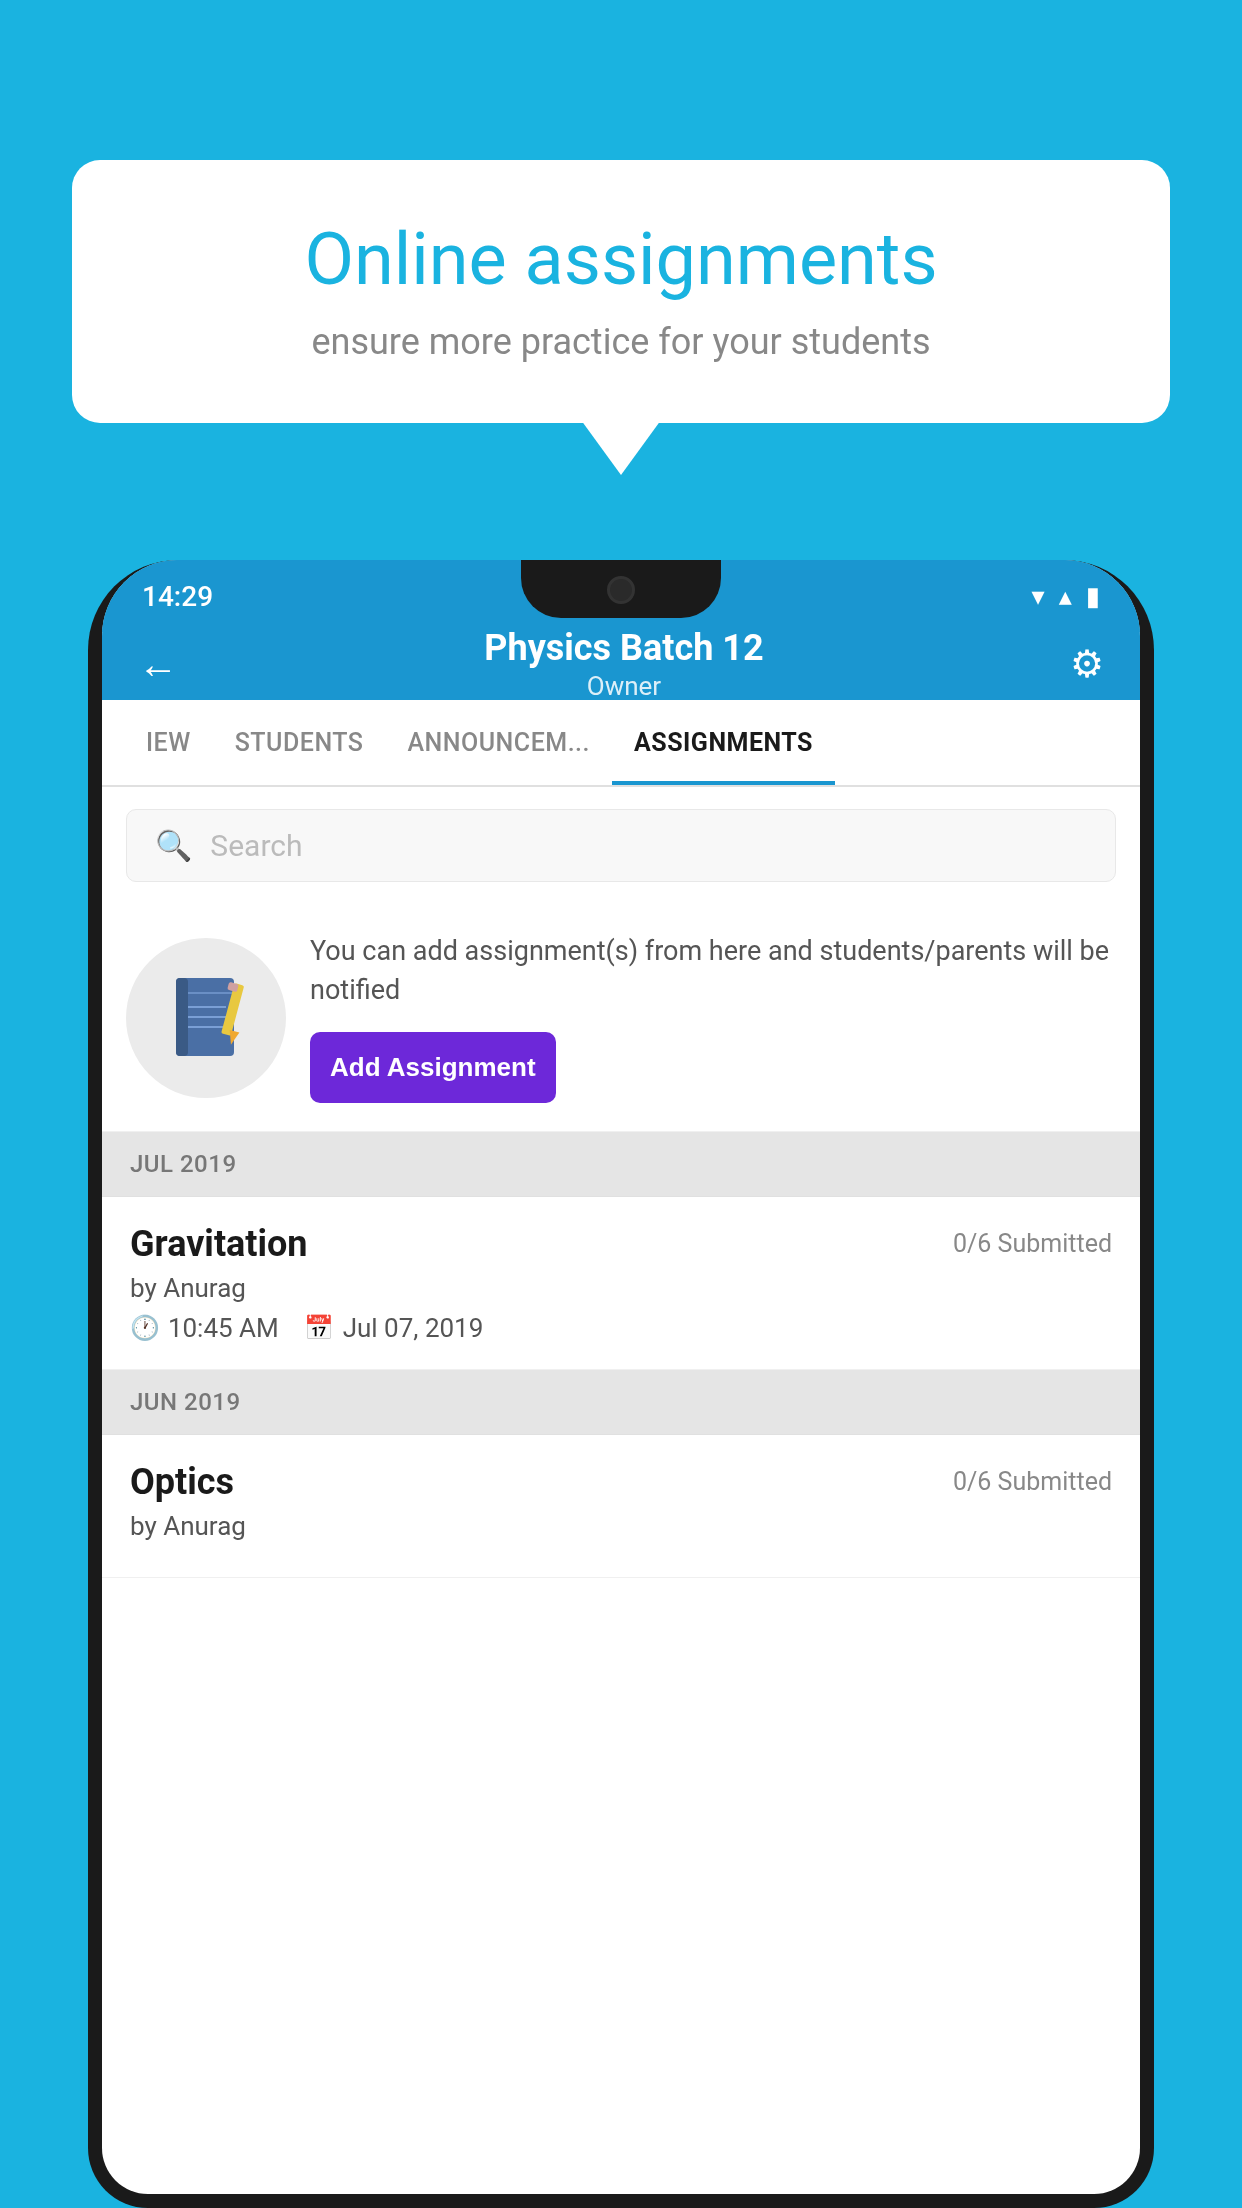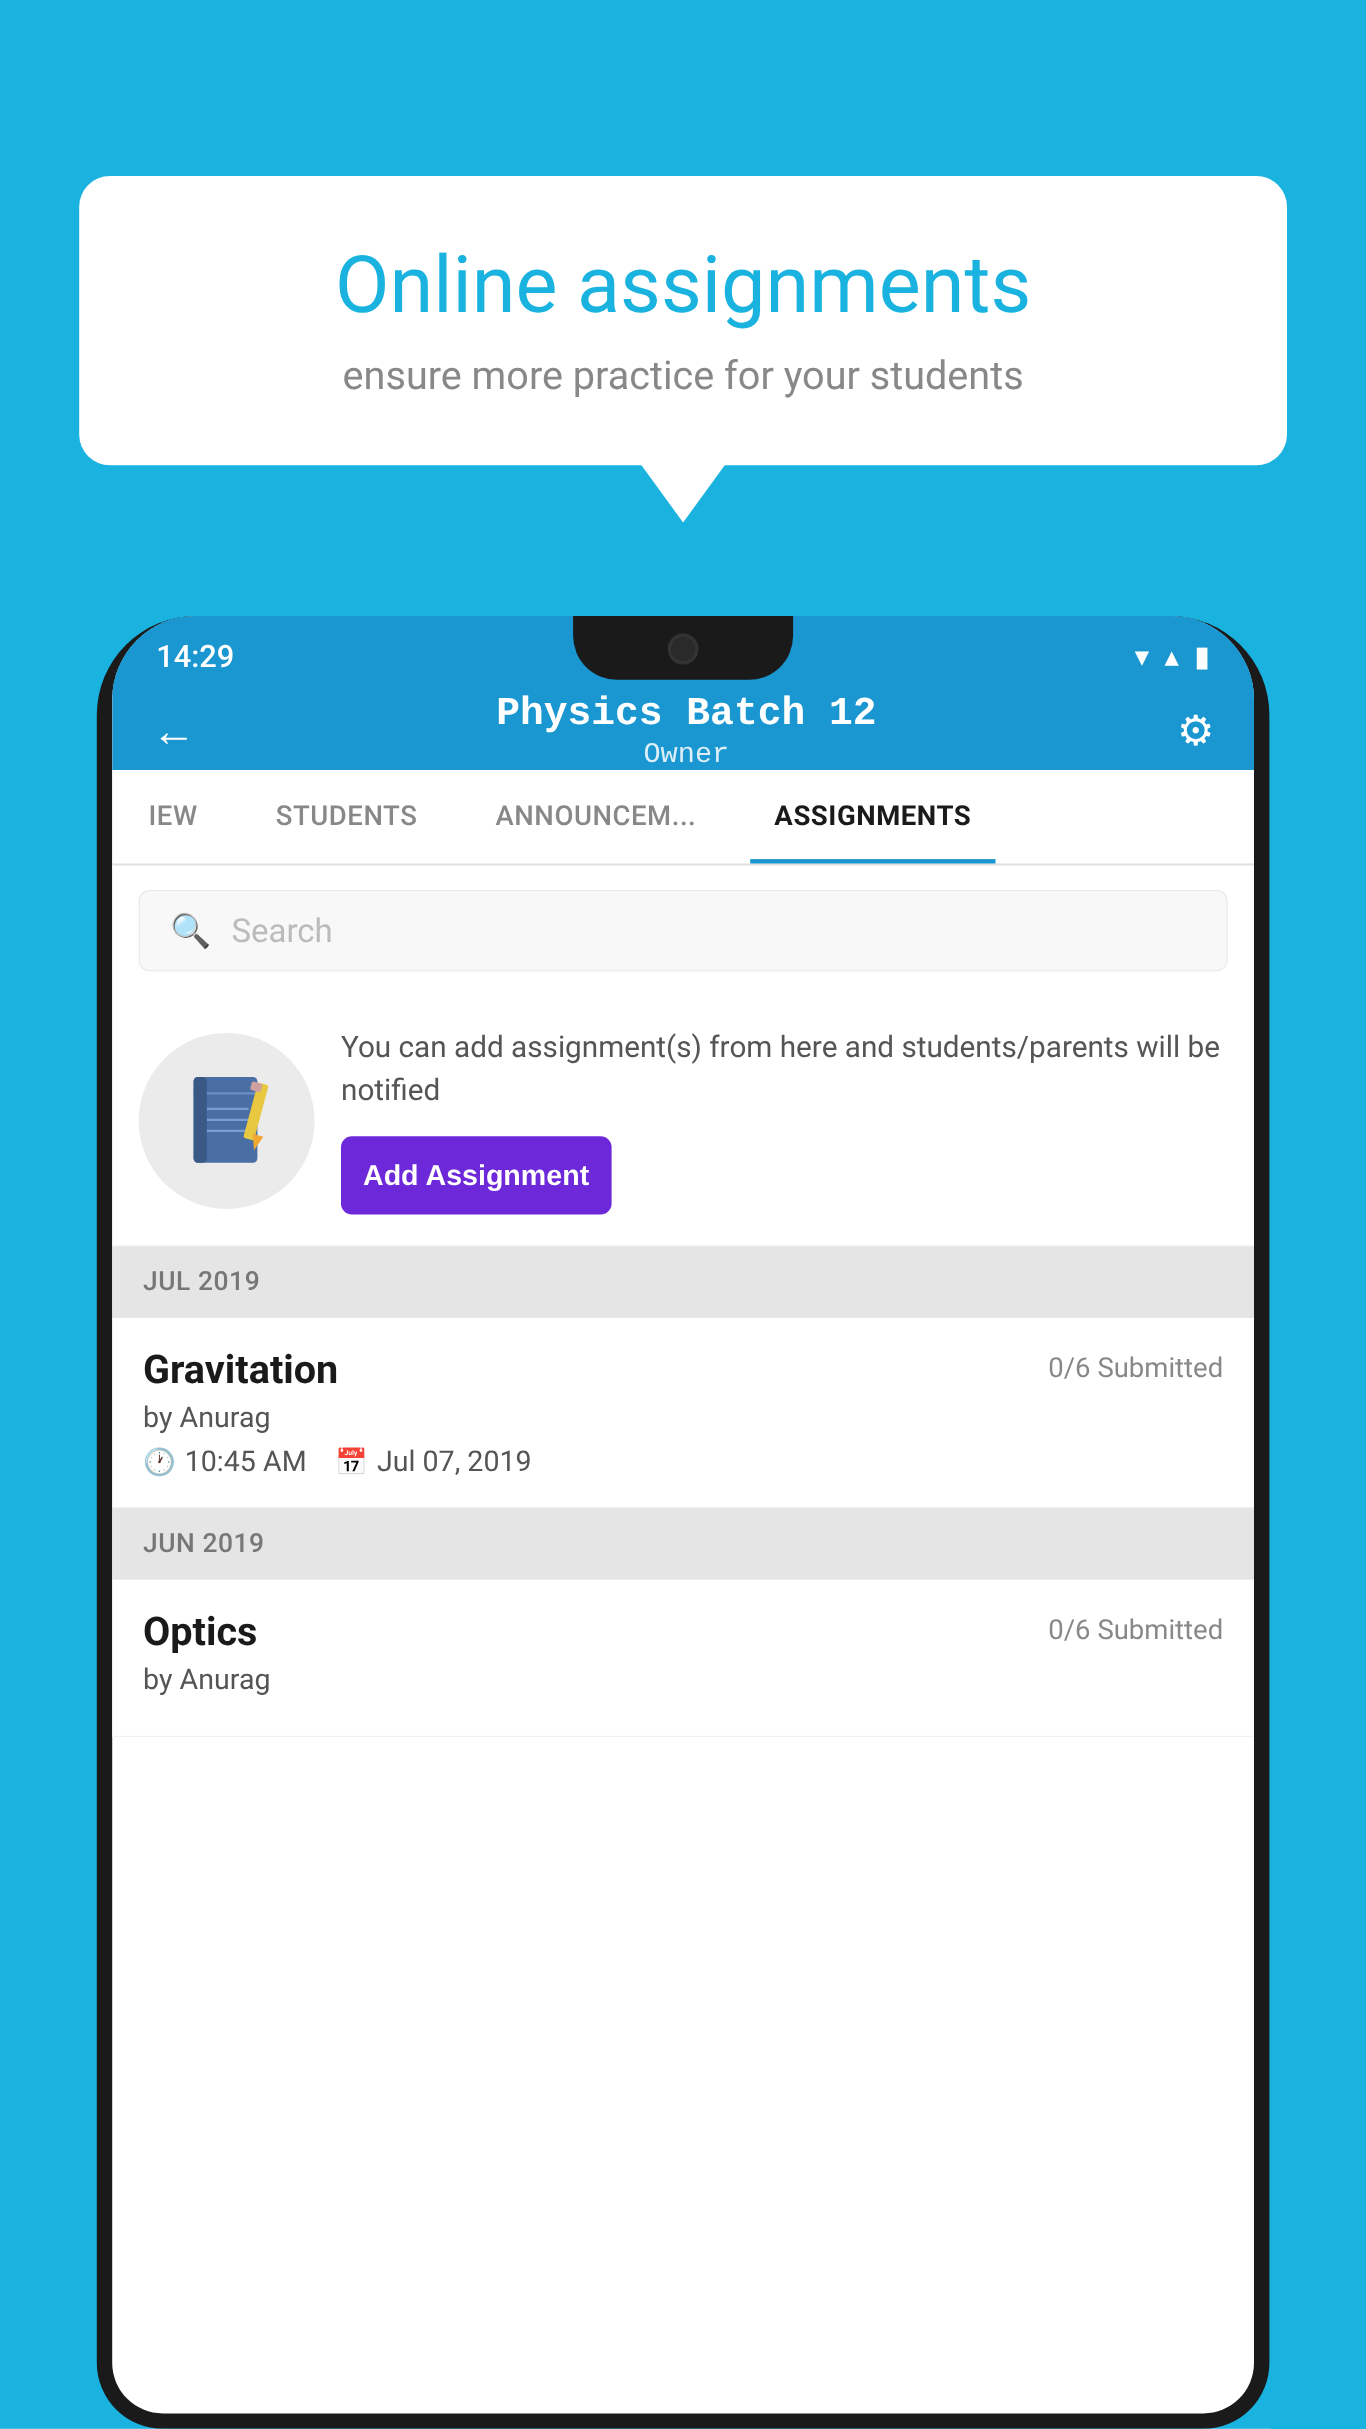--- a/index.html
+++ b/index.html
@@ -151,21 +151,20 @@
 
     .header-back {
       color: white;
       font-size: 40px;
       cursor: pointer;
     }
 
     .header-center {
       text-align: center;
       flex: 1;
-      font-family: Liberation Mono, monospace;
     }
 
     .header-title {
       color: white;
       font-size: 36px;
       font-weight: 700;
     }
 
     .header-subtitle {
       color: rgba(255,255,255,0.85);
@@ -177,22 +176,21 @@
       color: white;
       font-size: 38px;
       cursor: pointer;
     }
 
     
     .tabs-bar {
       display: flex;
       background: white;
       border-bottom: 2px solid #e0e0e0;
-      padding: 0 11px;
-      gap: 27px;
+      padding: 0 22px;
     }
 
     .tab-item {
       padding: 28px 22px;
       font-size: 25px;
       color: #888;
       font-weight: 500;
       letter-spacing: 0.5px;
       cursor: pointer;
       position: relative;

